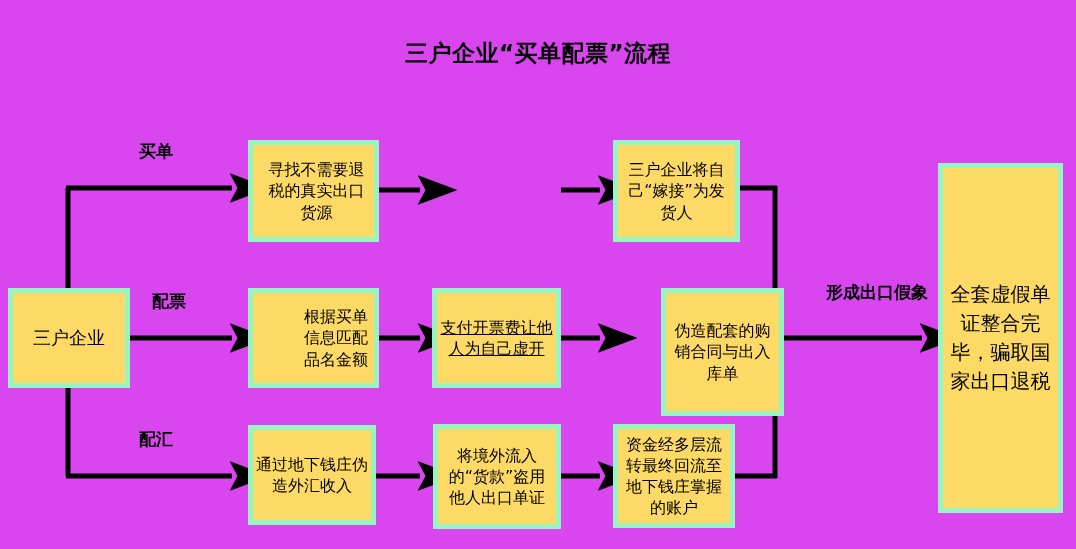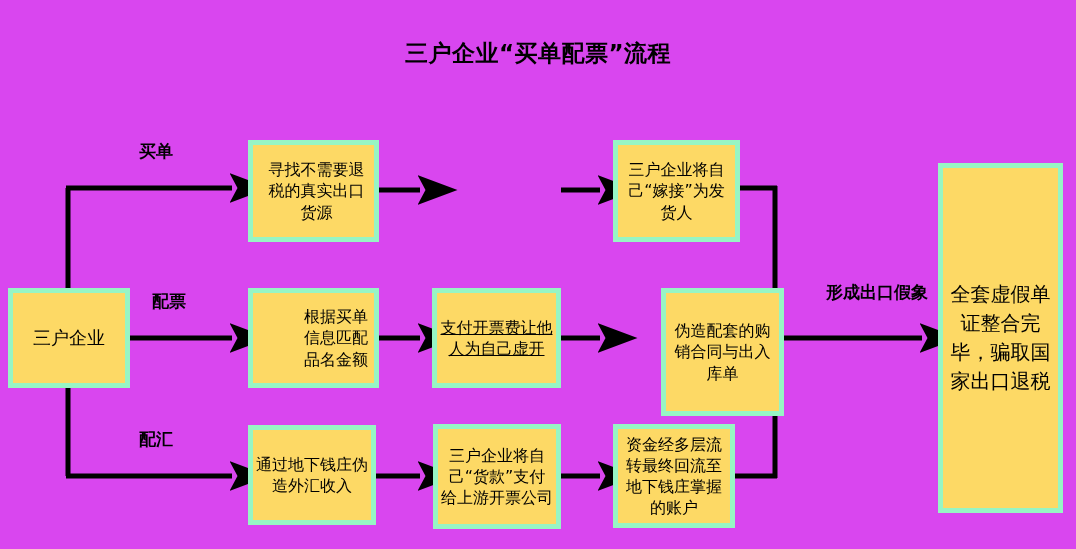--- a/index.html
+++ b/index.html
@@ -143,21 +143,21 @@
     <span class="node-text">支付开票费让他人为自己虚开</span>
   </div>
   <div class="node" style="left:613px; top:288px; width:123px; height:128px;margin-left:48px;">
     <span class="node-text">伪造配套的购销合同与出入库单</span>
   </div>
 
   <div class="node" style="left:248px; top:425px; width:128px; height:100px;">
     <span class="node-text">通过地下钱庄伪造外汇收入</span>
   </div>
   <div class="node" style="left:433px; top:424px; width:128px; height:105px;">
-    <span class="node-text">三户企业将自己“货款”支付给上游开票公司</span>
+    <span class="node-text">将境外流入的“货款”盗用他人出口单证</span>
   </div>
   <div class="node" style="left:613px; top:424px; width:122px; height:104px;">
     <span class="node-text">资金经多层流转最终回流至地下钱庄掌握的账户</span>
   </div>
 
   <div class="node node-final" style="left:938px; top:163px; width:125px; height:350px;">
     <span class="node-text">全套虚假单证整合完毕，骗取国家出口退税</span>
   </div>
 
 </div>

